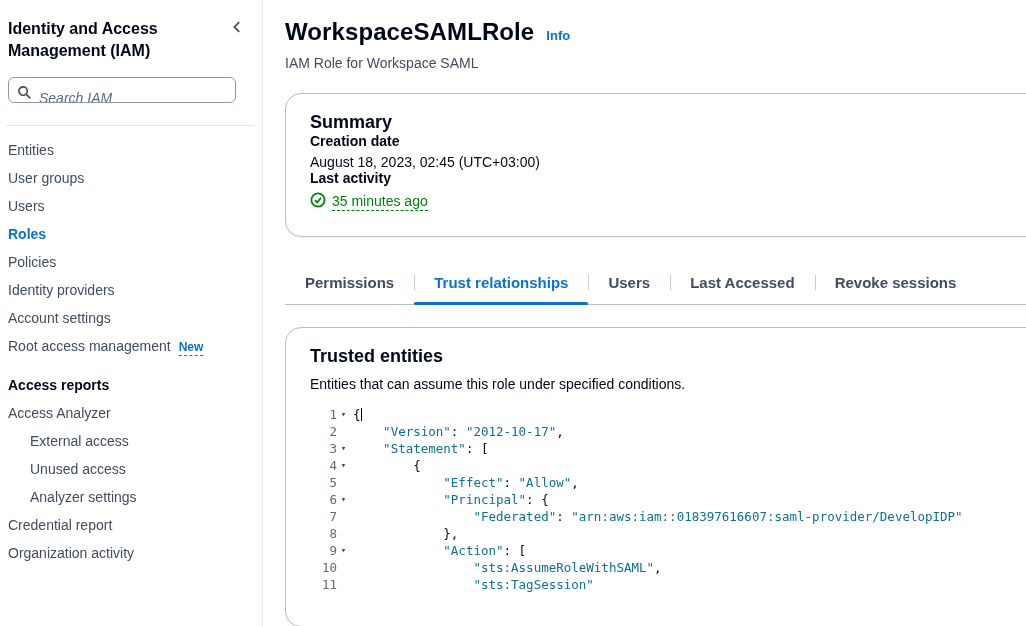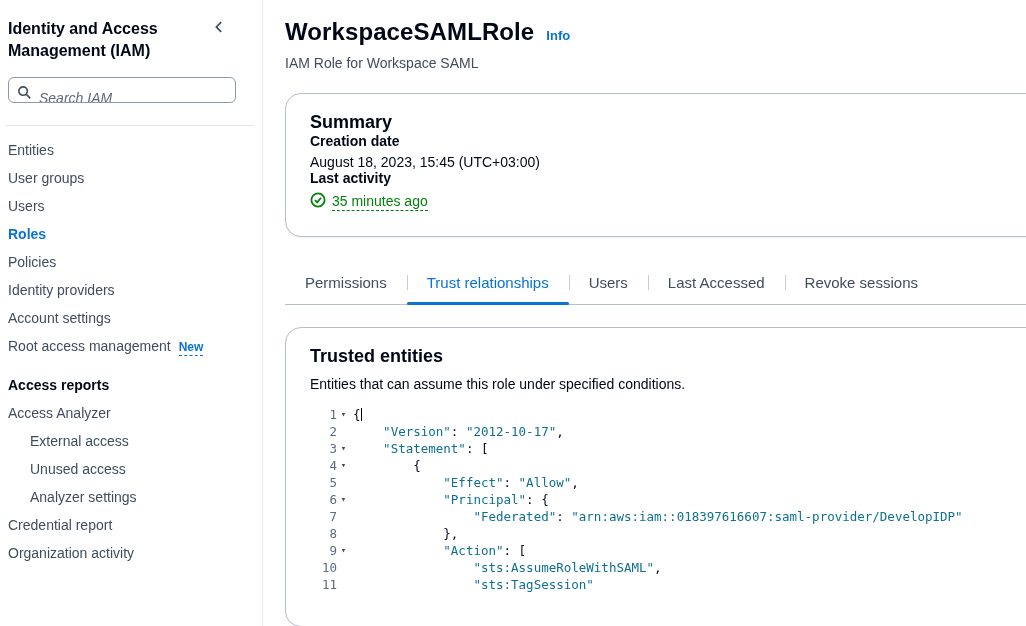--- a/index.html
+++ b/index.html
@@ -13,21 +13,21 @@
   }
   .layout { display: flex; width: 100%; height: 100%; }
 
   
   .sidebar {
     width: 263px; flex: none;
     border-right: 1px solid #ebebf0;
     padding: 14px 14px 0 8px;
     overflow: hidden;
   }
-  .sidebar-header { display: flex; align-items: flex-start; }
+  .sidebar-header { display: flex; justify-content: space-between; align-items: flex-start; }
   .sidebar-title { font-size: 16px; font-weight: bold; line-height: 1.4; margin: 4px 0 14px 0; max-width: 200px; }
   .collapse-btn { background: none; border: none; padding: 4px; margin-top: 2px; cursor: pointer; }
   .search-box { position: relative; }
   .search-box input {
     width: 228px; height: 21px;
     border: 1px solid #8d99a8; border-radius: 6px;
     padding: 20px 8px 4px 30px;
     font-size: 14px; font-family: inherit; color: #000716;
     outline: none; background: #fff;
   }
@@ -68,21 +68,21 @@
   }
 
   
   .tabs {
     display: flex; margin-top: 28px;
     border-bottom: 1px solid #b6bec9;
     width: calc(100% + 24px);
   }
   .tab {
     position: relative; padding: 9px 20px 13px 20px;
-    font-size: 15px; font-weight: normal; color: #414d5c; cursor: pointer;
+    font-size: 15px; font-weight: bold; color: #414d5c; cursor: pointer;
     white-space: nowrap;
   }
   .tab:not(:first-child)::before {
     content: ""; position: absolute; left: 0; top: 10px; bottom: 14px;
     width: 1px; background: #c6ccd4;
   }
   .tab-active { color: #0972d3; }
   .tab-active::after {
     content: ""; position: absolute; left: 0; right: 0; bottom: -1px;
     height: 3px; background: #0972d3; border-radius: 2px;
@@ -156,21 +156,21 @@
   <main class="main">
     <div class="page-header">
       <h1 class="page-title">WorkspaceSAMLRole</h1>
       <span class="info-link">Info</span>
     </div>
     <div class="page-subtitle">IAM Role for Workspace SAML</div>
 
     <section class="card">
       <h2 class="card-heading">Summary</h2>
       <div class="kv-label">Creation date</div>
-      <div class="kv-value">August 18, 2023, 15:45 (UTC+03:00)</div>
+      <div class="kv-value">August 18, 2023, 02:45 (UTC+03:00)</div>
       <div class="kv-label">Last activity</div>
       <div class="status-green">
         <span>
           <svg width="16" height="16" viewBox="0 0 16 16">
               <circle cx="8" cy="8" r="6.6" fill="none" stroke="#037f0c" stroke-width="1.8"></circle>
               <path d="M5 8.2 L7.2 10.4 L11 5.8" fill="none" stroke="#037f0c" stroke-width="1.8"></path>
             </svg>
         </span>
         <span class="txt">35 minutes ago</span>
       </div>

